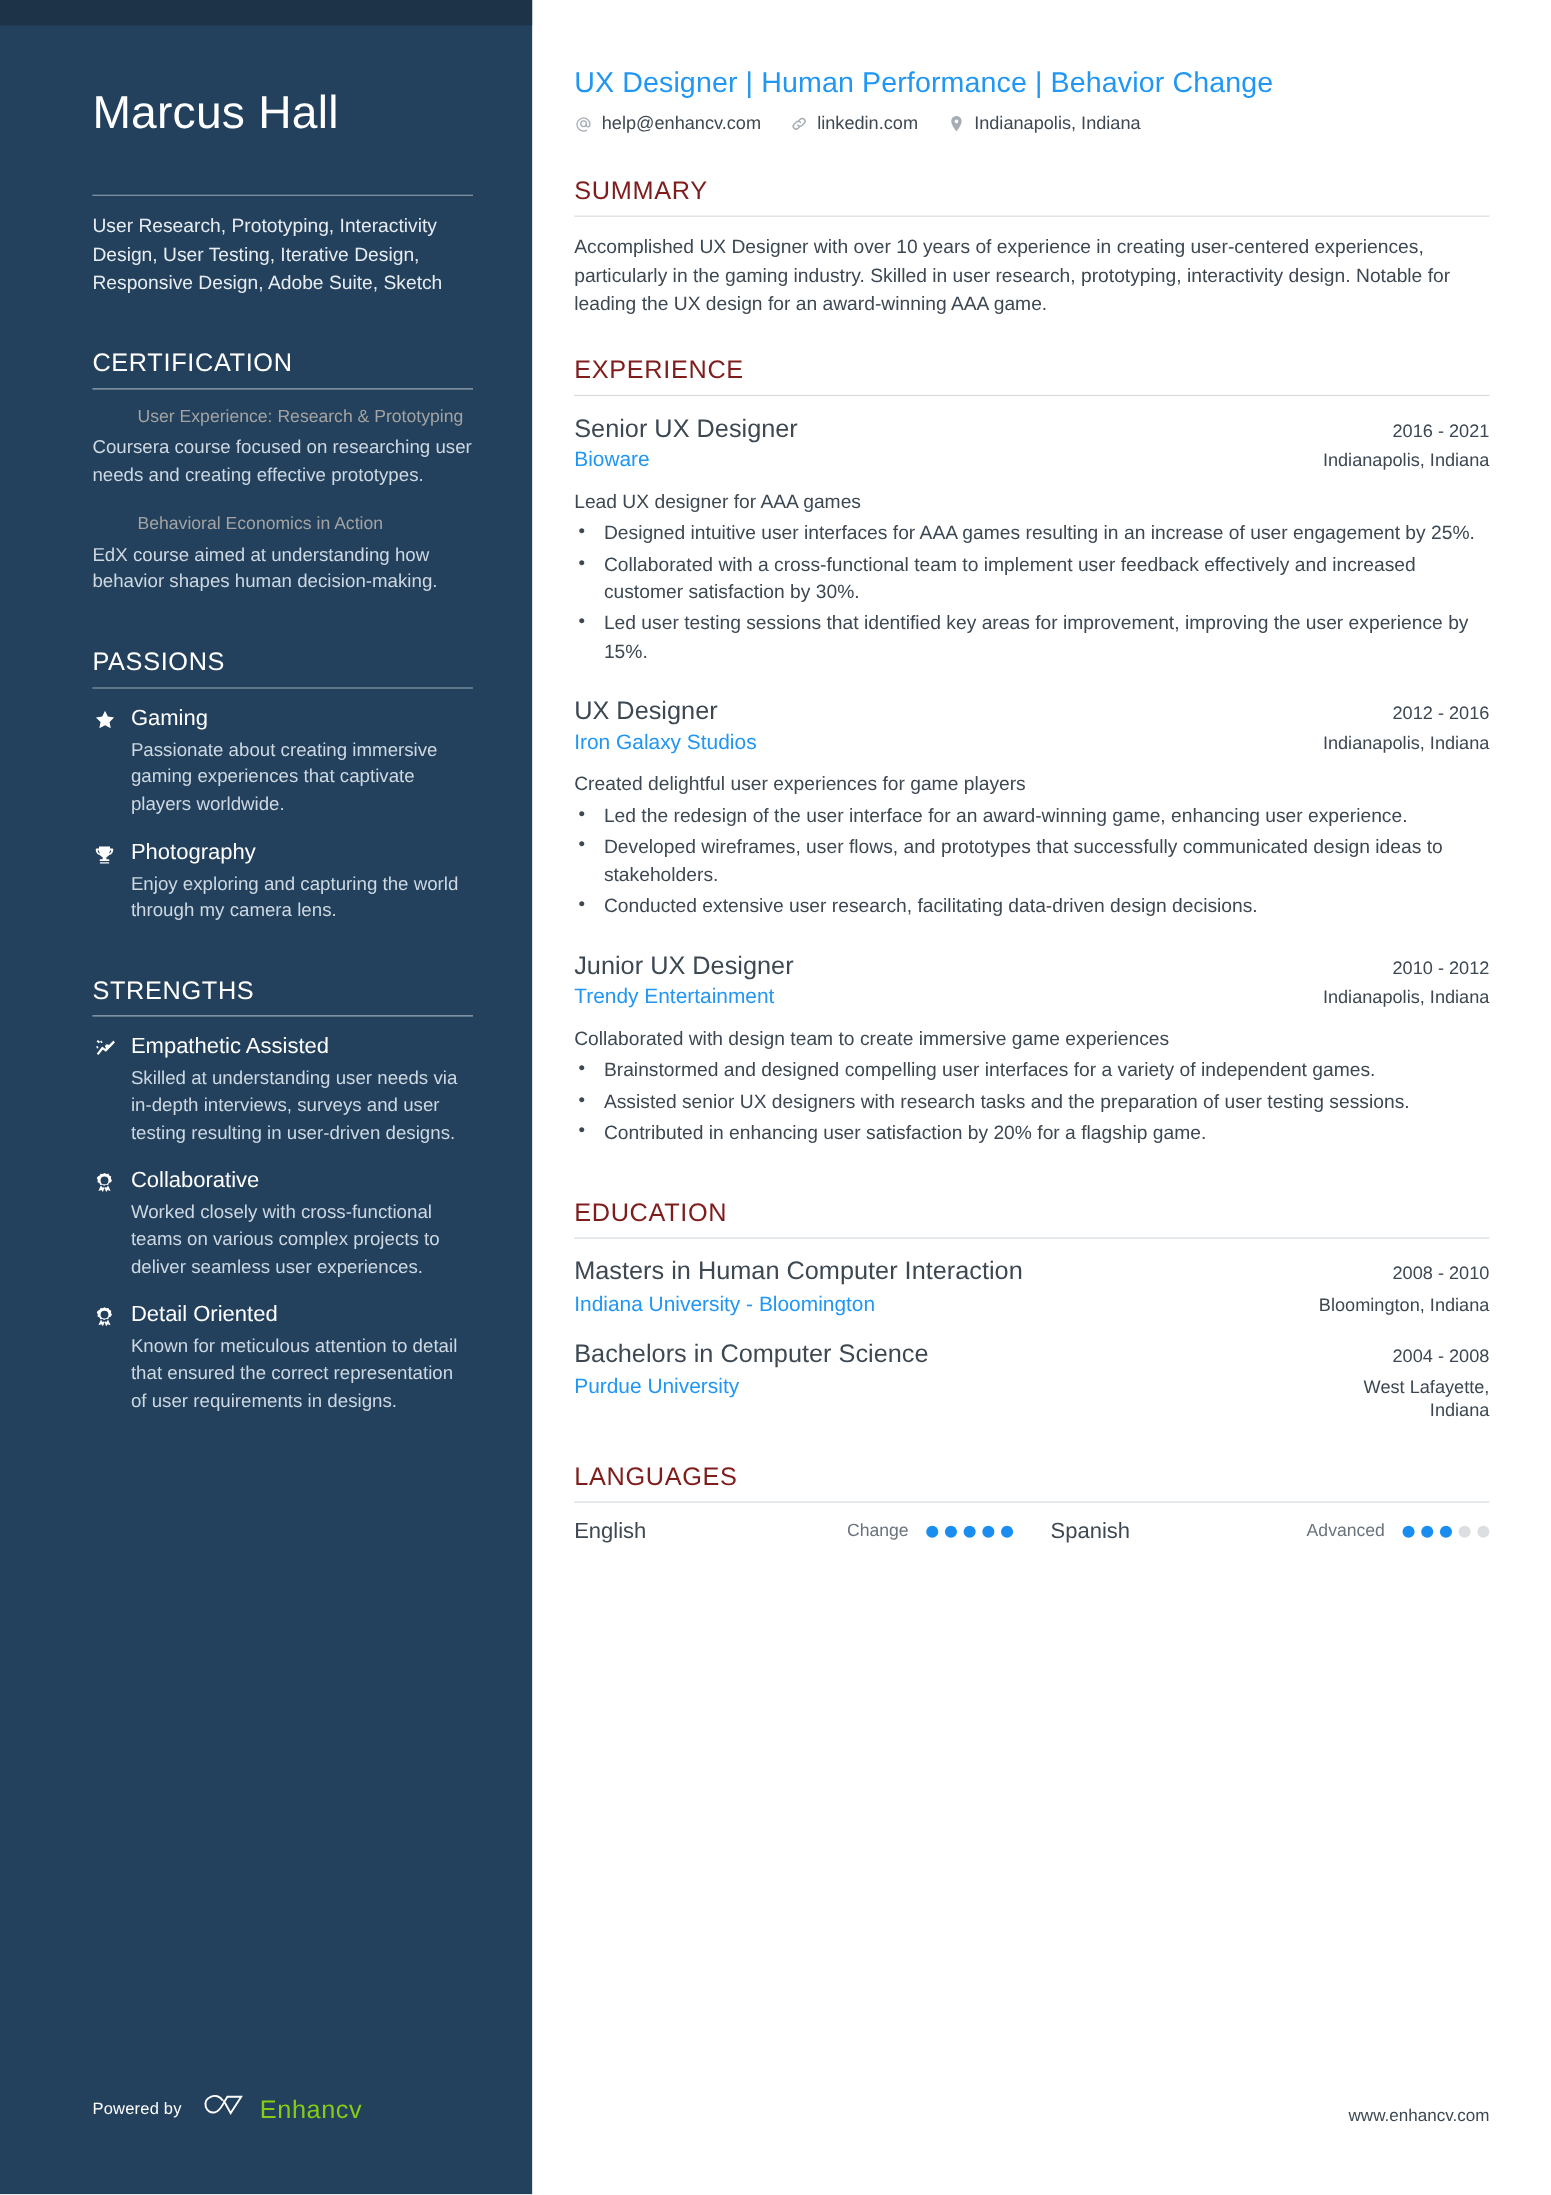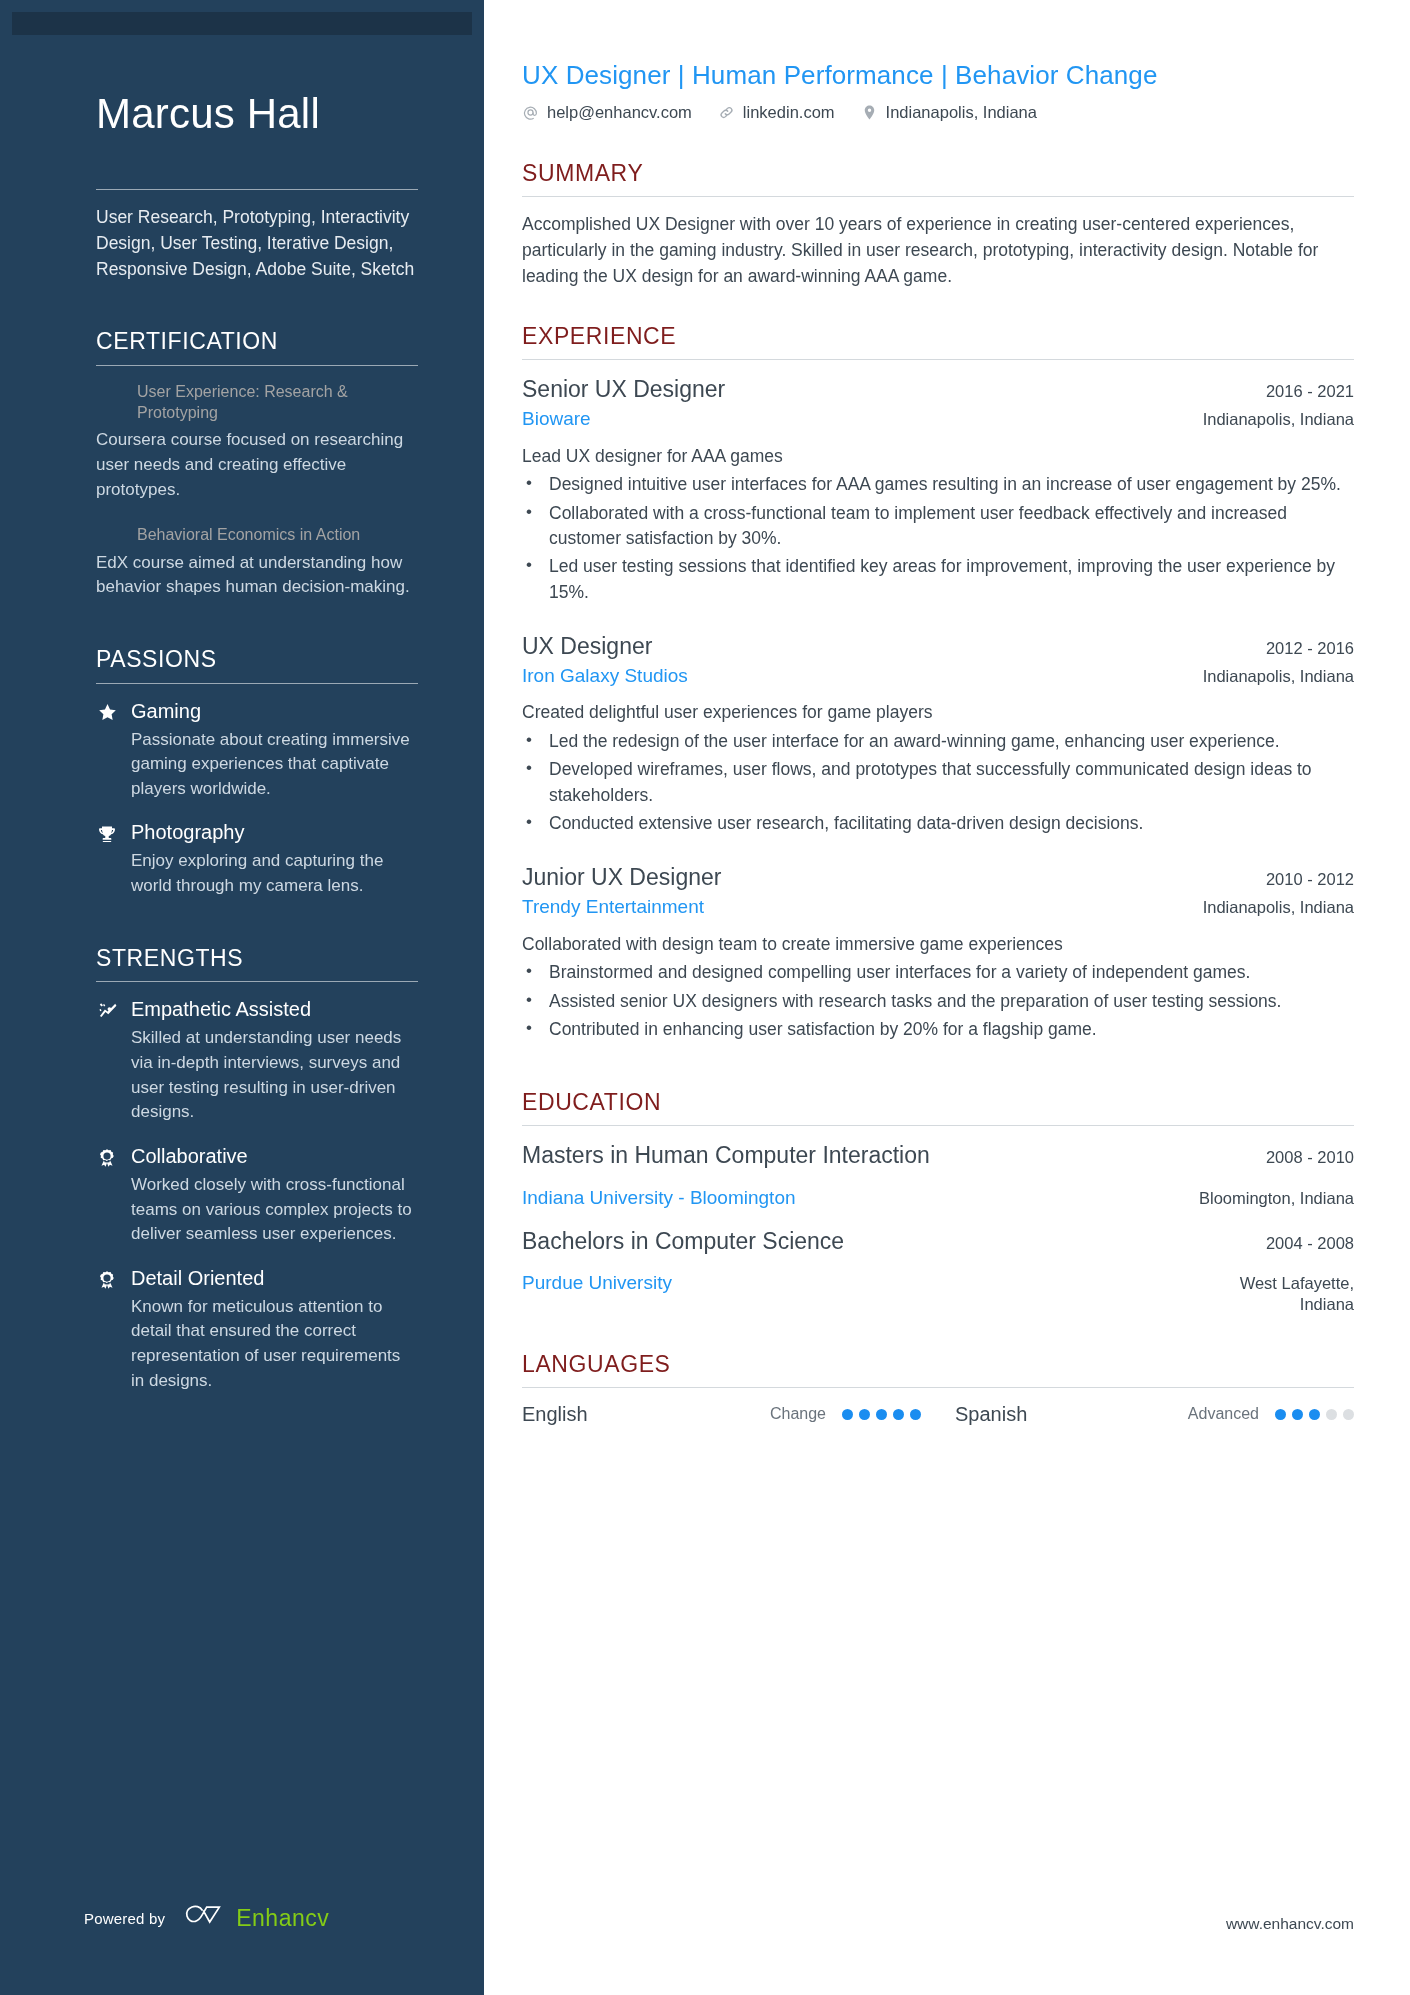--- a/index.html
+++ b/index.html
@@ -20,21 +20,21 @@
     background: #ffffff;
     overflow: hidden;
   }
 
   
   .sidebar {
     width: 484px;
     flex: 0 0 484px;
     background: #23415c;
     position: relative;
-    padding: 12px;
+    padding: 0;
   }
   .sidebar-topstrip {
     height: 23px;
     background: #1c3348;
     width: 100%;
   }
   .sidebar-inner {
     padding: 0 54px 0 84px;
   }
 
@@ -269,21 +269,21 @@
   .edu-title {
     color: #3d4852;
     font-size: 23px;
     font-weight: 400;
     line-height: 1.25;
   }
   .edu-school {
     color: #2196f3;
     font-size: 19px;
     line-height: 1.3;
-    margin-top: 13px;
+    margin-top: 2px;
   }
 
   .lang-row {
     display: flex;
     align-items: center;
     margin-top: 4px;
   }
   .lang-block {
     display: flex;
     align-items: center;

